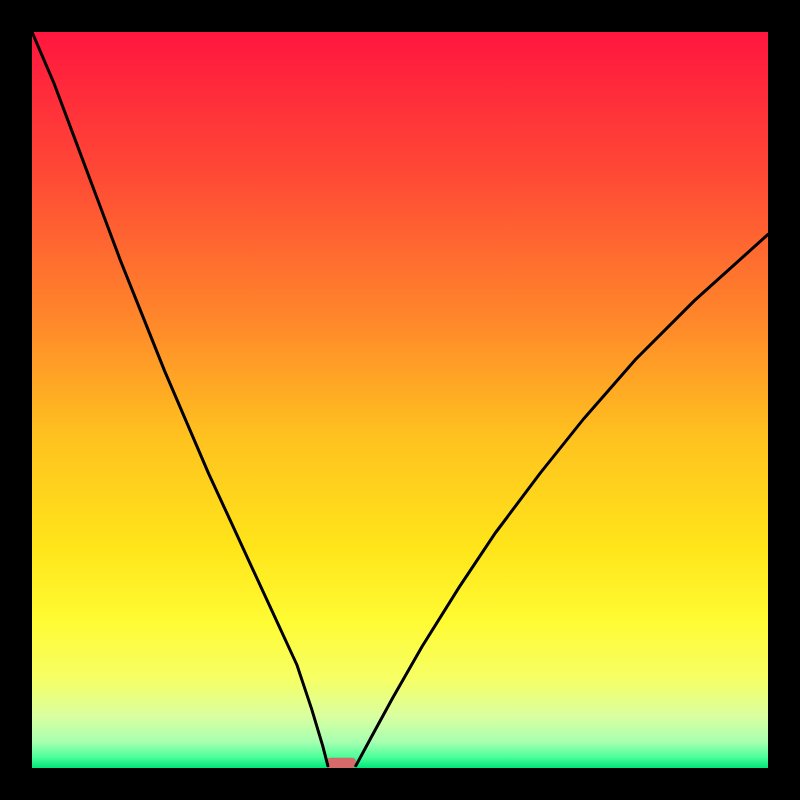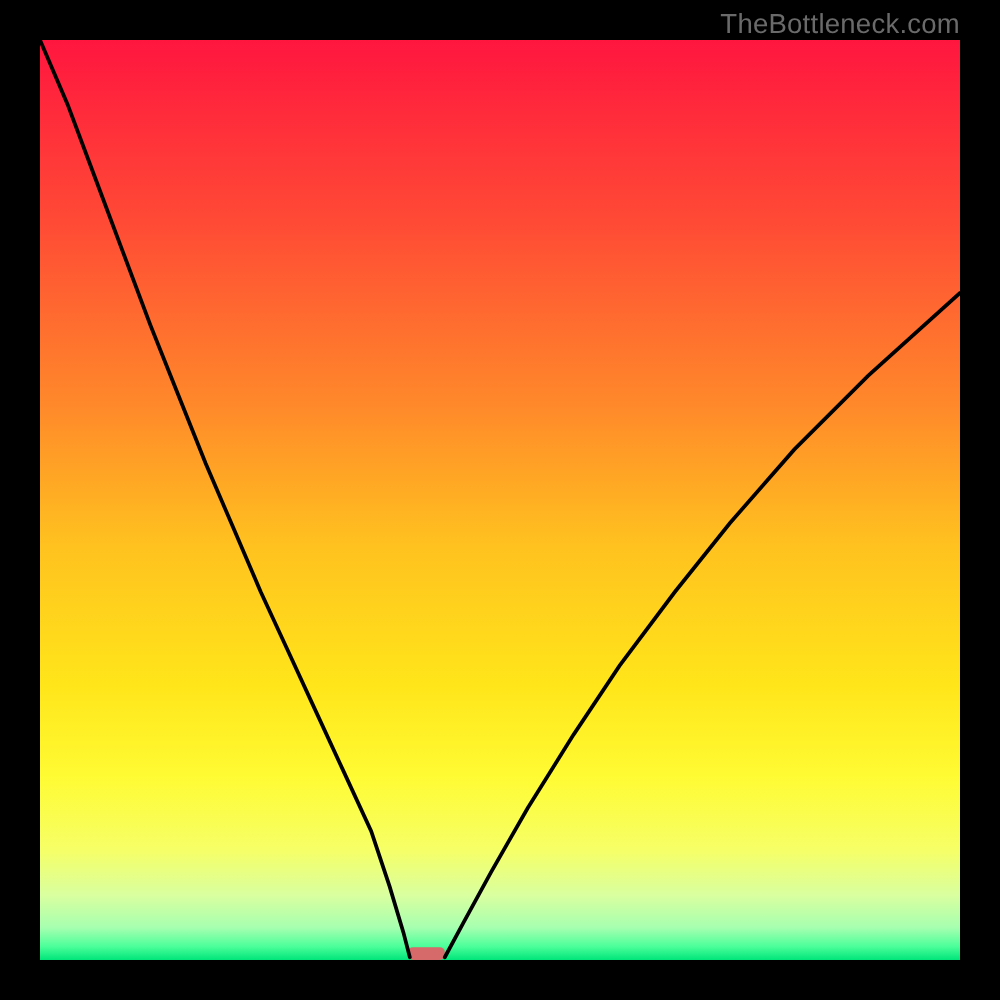--- a/index.html
+++ b/index.html
@@ -34,21 +34,20 @@
     font-weight: 400;
     letter-spacing: 0.2px;
     user-select: none;
   }
   svg { display: block; }
 </style>
 </head>
 <body>
 
 <div class="frame">
-  <div class="watermark">TheBottleneck.com</div>
   <div class="plot">
     <svg id="chart-svg" viewBox="0 0 736 736" width="736" height="736" preserveAspectRatio="none">
       <defs>
         <linearGradient id="bg-grad" x1="0" y1="0" x2="0" y2="1">
             <stop offset="0%" stop-color="#ff163f"></stop>
             <stop offset="20%" stop-color="#ff4b35"></stop>
             <stop offset="40%" stop-color="#ff8a2a"></stop>
             <stop offset="55.00000000000001%" stop-color="#ffc21f"></stop>
             <stop offset="70%" stop-color="#ffe51a"></stop>
             <stop offset="80%" stop-color="#fffb33"></stop>

